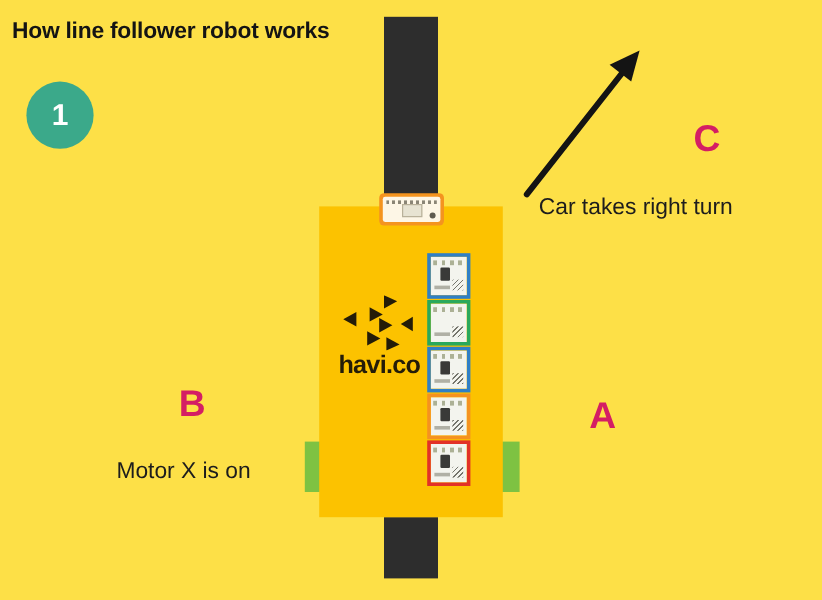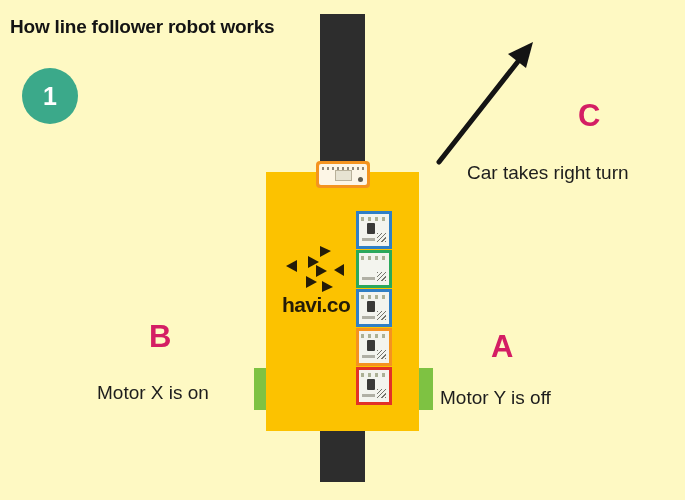--- a/index.html
+++ b/index.html
@@ -243,26 +243,26 @@
   .caption {
     position: absolute;
     font-size: 19px;
     color: #1d1d1d;
     z-index: 22;
     white-space: nowrap;
     line-height: 1;
   }
   #caption-a { left: 440px; top: 388px; }
   #caption-b { left: 97px;  top: 383px; }
-  #caption-c { left: 467px; top: 163px; }
+  #caption-c { left: 449px; top: 163px; }
 </style>
 </head>
 <body>
 
-<div id="stage" style="background: #fef9c3;">
+<div id="stage" style="background: #fde047;">
 
   <div id="page-title">How line follower robot works</div>
 
   <div id="step-badge" style="background: rgb(59, 169, 138);">
     <span class="num">1</span>
   </div>
 
   <div id="track-top" class="track" style="background: rgb(45, 45, 45);"></div>
   <div id="track-bottom" class="track" style="background: rgb(45, 45, 45);"></div>
 
@@ -337,17 +337,16 @@
     <svg width="120" height="134" viewBox="0 0 120 134">
       <line x1="9" y1="126" x2="97" y2="14" stroke="#141414" stroke-width="5" stroke-linecap="round"></line>
       <polygon points="103,6 96,32 78,18" fill="#141414"></polygon>
     </svg>
   </div>
 
   <div class="letter-label" id="label-a" style="color: rgb(212, 30, 100);">A</div>
   <div class="letter-label" id="label-b" style="color: rgb(212, 30, 100);">B</div>
   <div class="letter-label" id="label-c" style="color: rgb(212, 30, 100);">C</div>
 
-  <div class="caption" id="caption-a">Motor Y is off</div>
   <div class="caption" id="caption-b">Motor X is on</div>
   <div class="caption" id="caption-c">Car takes right turn</div>
 
 </div>
 
 </body></html>

